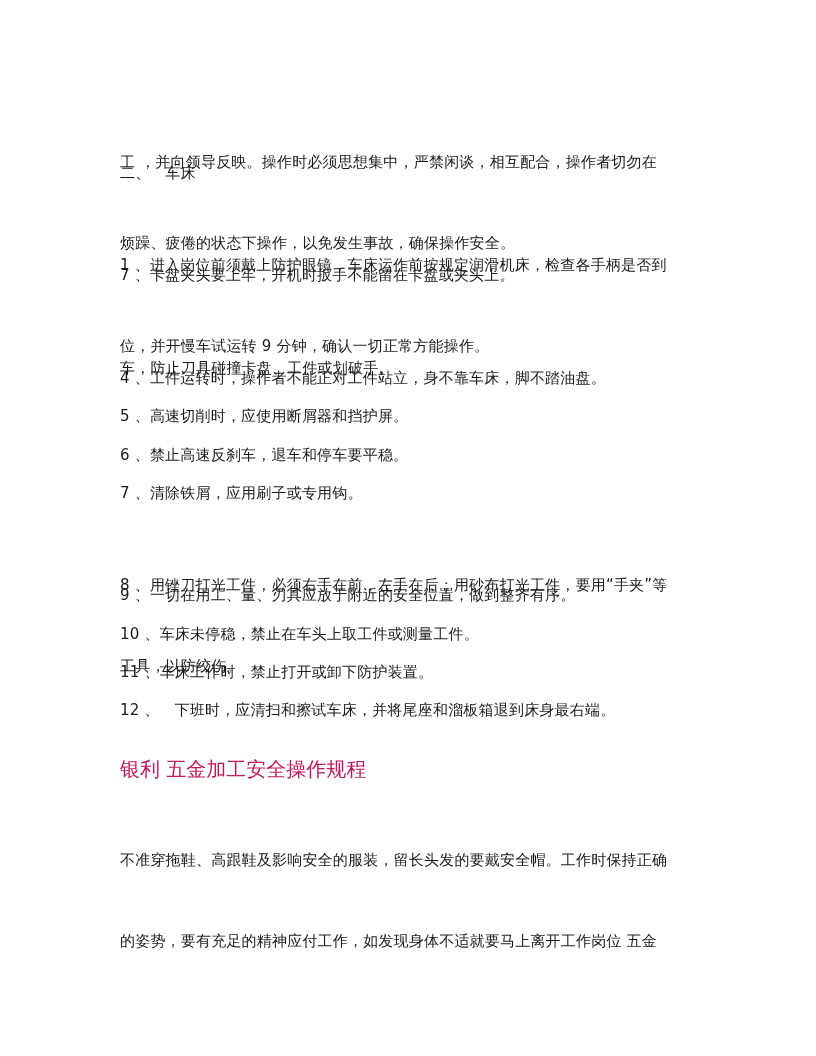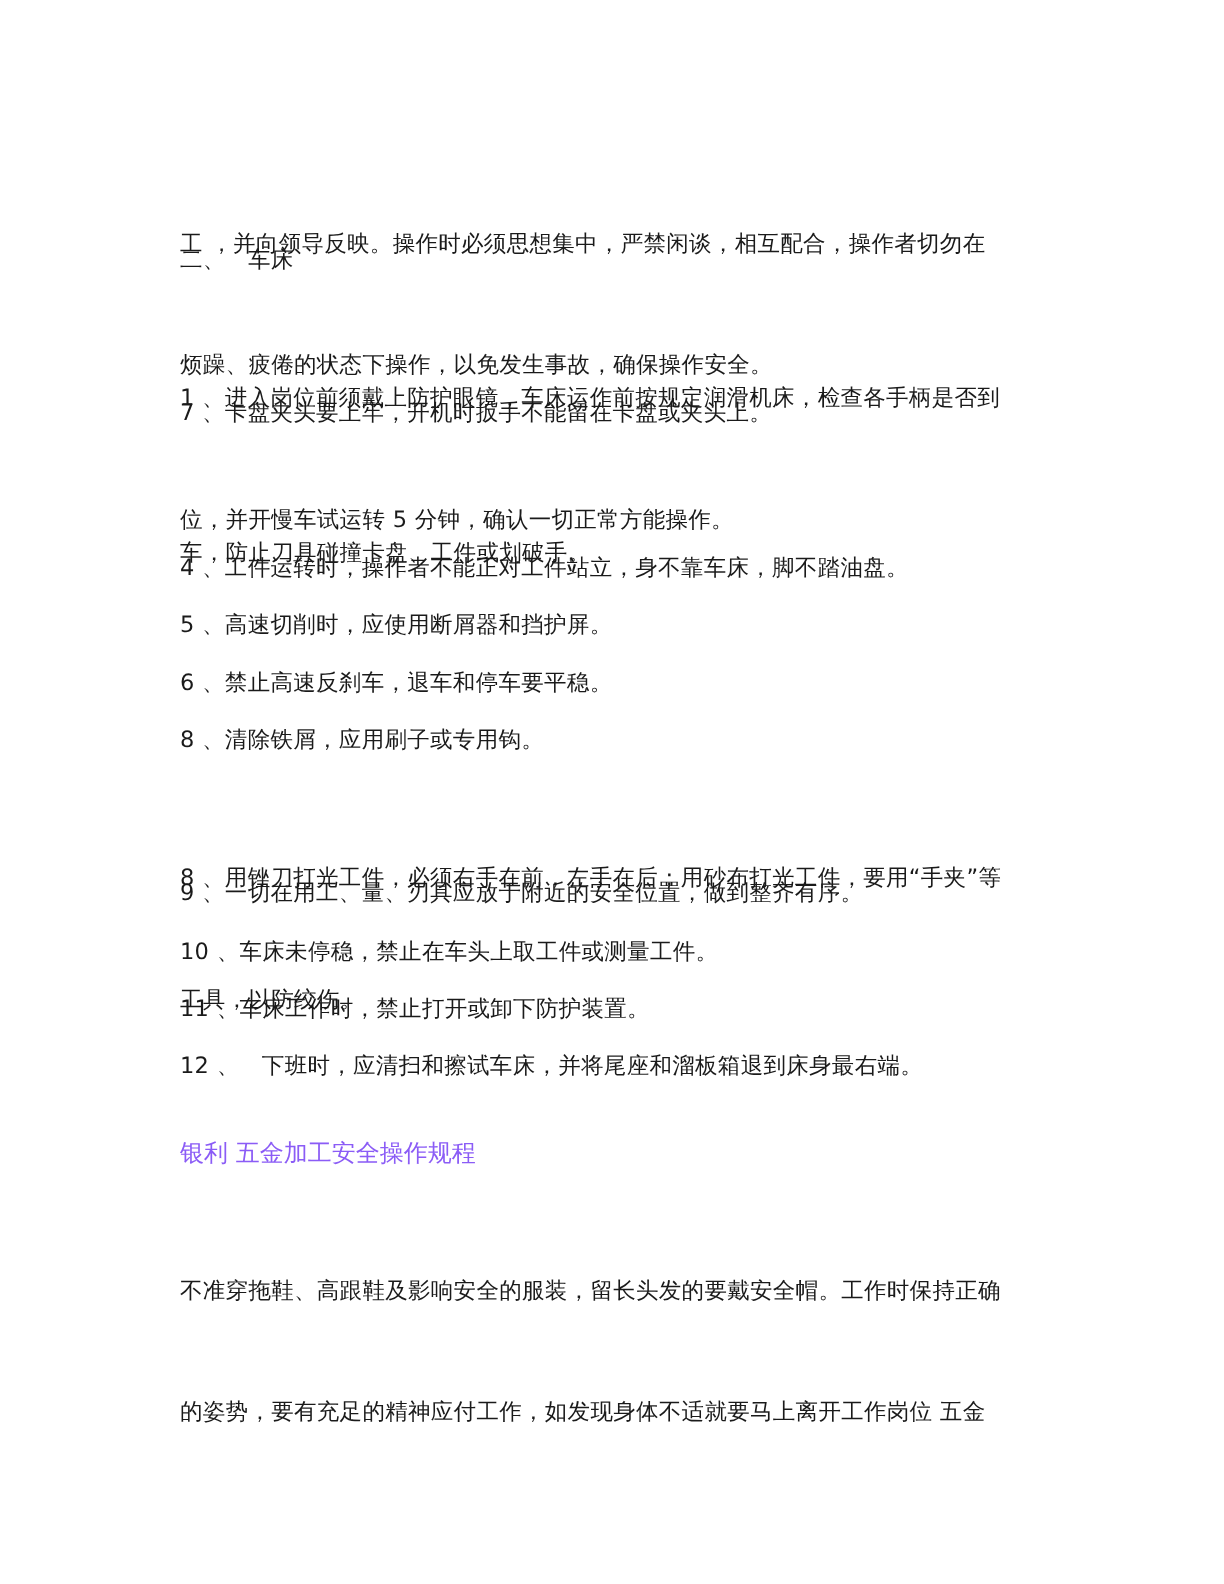--- a/index.html
+++ b/index.html
@@ -26,56 +26,56 @@
       left: 0;
       width: 576px;
       font-size: 15px;
       line-height: 27px;
       letter-spacing: 0.2px;
       white-space: pre-wrap;
     }
     .heading {
       position: absolute;
       left: 0;
-      font-size: 16px;
+      font-size: 20px;
       line-height: 30px;
-      color: #8b5cf6;
+      color: #be185d;
       white-space: pre;
     }
   </style>
 </head>
 <body>
 
 <div class="page">
 
   <div class="p" style="top:95px">
     <div>工 ，并向领导反映。操作时必须思想集中，严禁闲谈，相互配合，操作者切勿在</div>
     <div>烦躁、疲倦的状态下操作，以免发生事故，确保操作安全。</div>
   </div>
 
   <div class="p" style="top:160px">二、   车床</div>
 
   <div class="p" style="top:198px">
     <div>1 、进入岗位前须戴上防护眼镜，车床运作前按规定润滑机床，检查各手柄是否到</div>
-    <div>位，并开慢车试运转 5 分钟，确认一切正常方能操作。</div>
+    <div>位，并开慢车试运转 9 分钟，确认一切正常方能操作。</div>
   </div>
 
   <div class="p" style="top:262px">7 、卡盘夹头要上牢，开机时扳手不能留在卡盘或夹头上。</div>
 
   <div class="p" style="top:301px">
     <div>车，防止刀具碰撞卡盘、工件或划破手。</div>
   </div>
 
   <div class="p" style="top:365px">4 、工件运转时，操作者不能正对工件站立，身不靠车床，脚不踏油盘。</div>
 
   <div class="p" style="top:403px">5 、高速切削时，应使用断屑器和挡护屏。</div>
 
   <div class="p" style="top:442px">6 、禁止高速反刹车，退车和停车要平稳。</div>
 
-  <div class="p" style="top:480px">8 、清除铁屑，应用刷子或专用钩。</div>
+  <div class="p" style="top:480px">7 、清除铁屑，应用刷子或专用钩。</div>
 
   <div class="p" style="top:518px">
     <div>8 、用锉刀打光工件，必须右手在前，左手在后；用砂布打光工件，要用“手夹”等</div>
     <div>工具，以防绞伤。</div>
   </div>
 
   <div class="p" style="top:582px">9 、一切在用工、量、刃具应放于附近的安全位置，做到整齐有序。</div>
 
   <div class="p" style="top:621px">10 、车床未停稳，禁止在车头上取工件或测量工件。</div>
 

